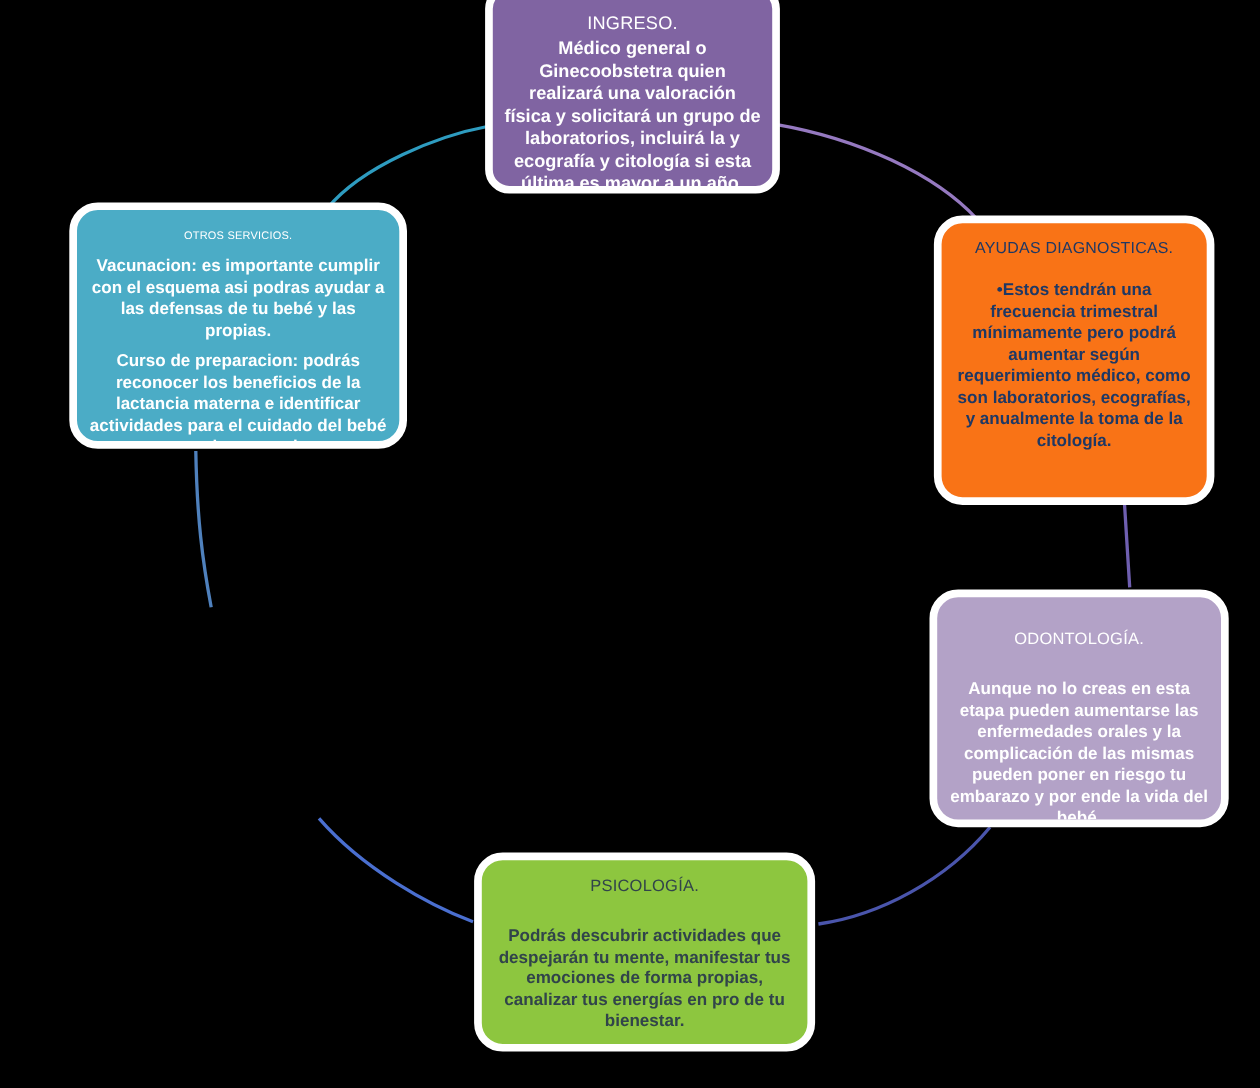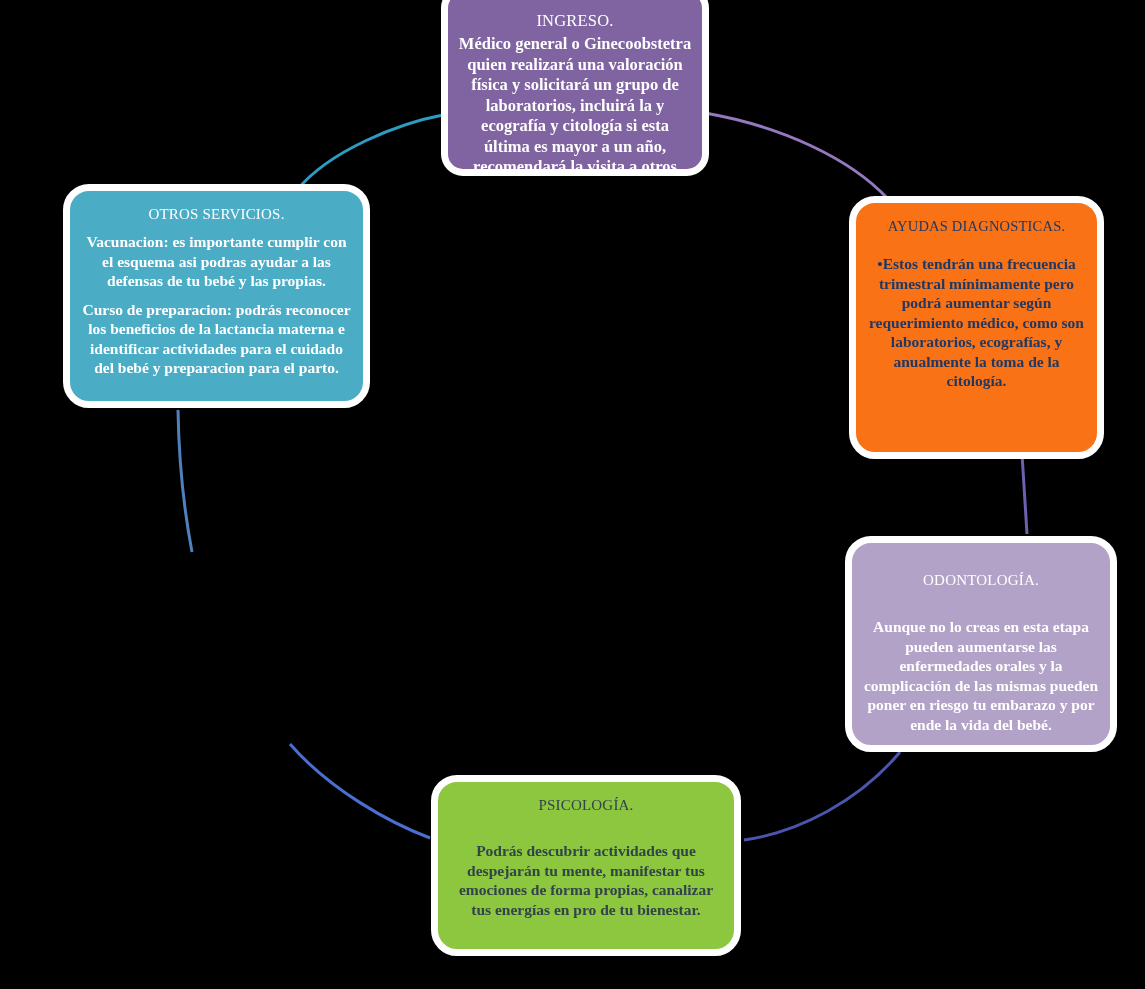--- a/index.html
+++ b/index.html
@@ -9,21 +9,20 @@
   }
   body {
     font-family: "Liberation Sans", sans-serif;
   }
   #canvas {
     position: relative;
     width: 1145px;
     height: 989px;
     background: #000000;
     overflow: hidden;
-    font-family: Liberation Serif, serif;
   }
   #wires {
     position: absolute;
     left: 0;
     top: 0;
     width: 1145px;
     height: 989px;
     pointer-events: none;
   }
   .node {
@@ -66,21 +65,21 @@
   
   #node-otros {
     left: 63px;
     top: 184px;
     width: 307px;
     height: 224px;
     background: #4bacc6;
     color: #ffffff;
     padding: 14px 10px 8px 10px;
   }
-  #node-otros .title { font-size: 15px; line-height: 19px; margin-bottom: 8px; }
+  #node-otros .title { font-size: 10px; line-height: 19px; margin-bottom: 8px; }
   #node-otros .body  { font-size: 15.5px; line-height: 19.5px; }
   #node-otros .body p + p { margin-top: 9px; }
 
   
   #node-ayudas {
     left: 849px;
     top: 196px;
     width: 255px;
     height: 263px;
     background: #f97316;

